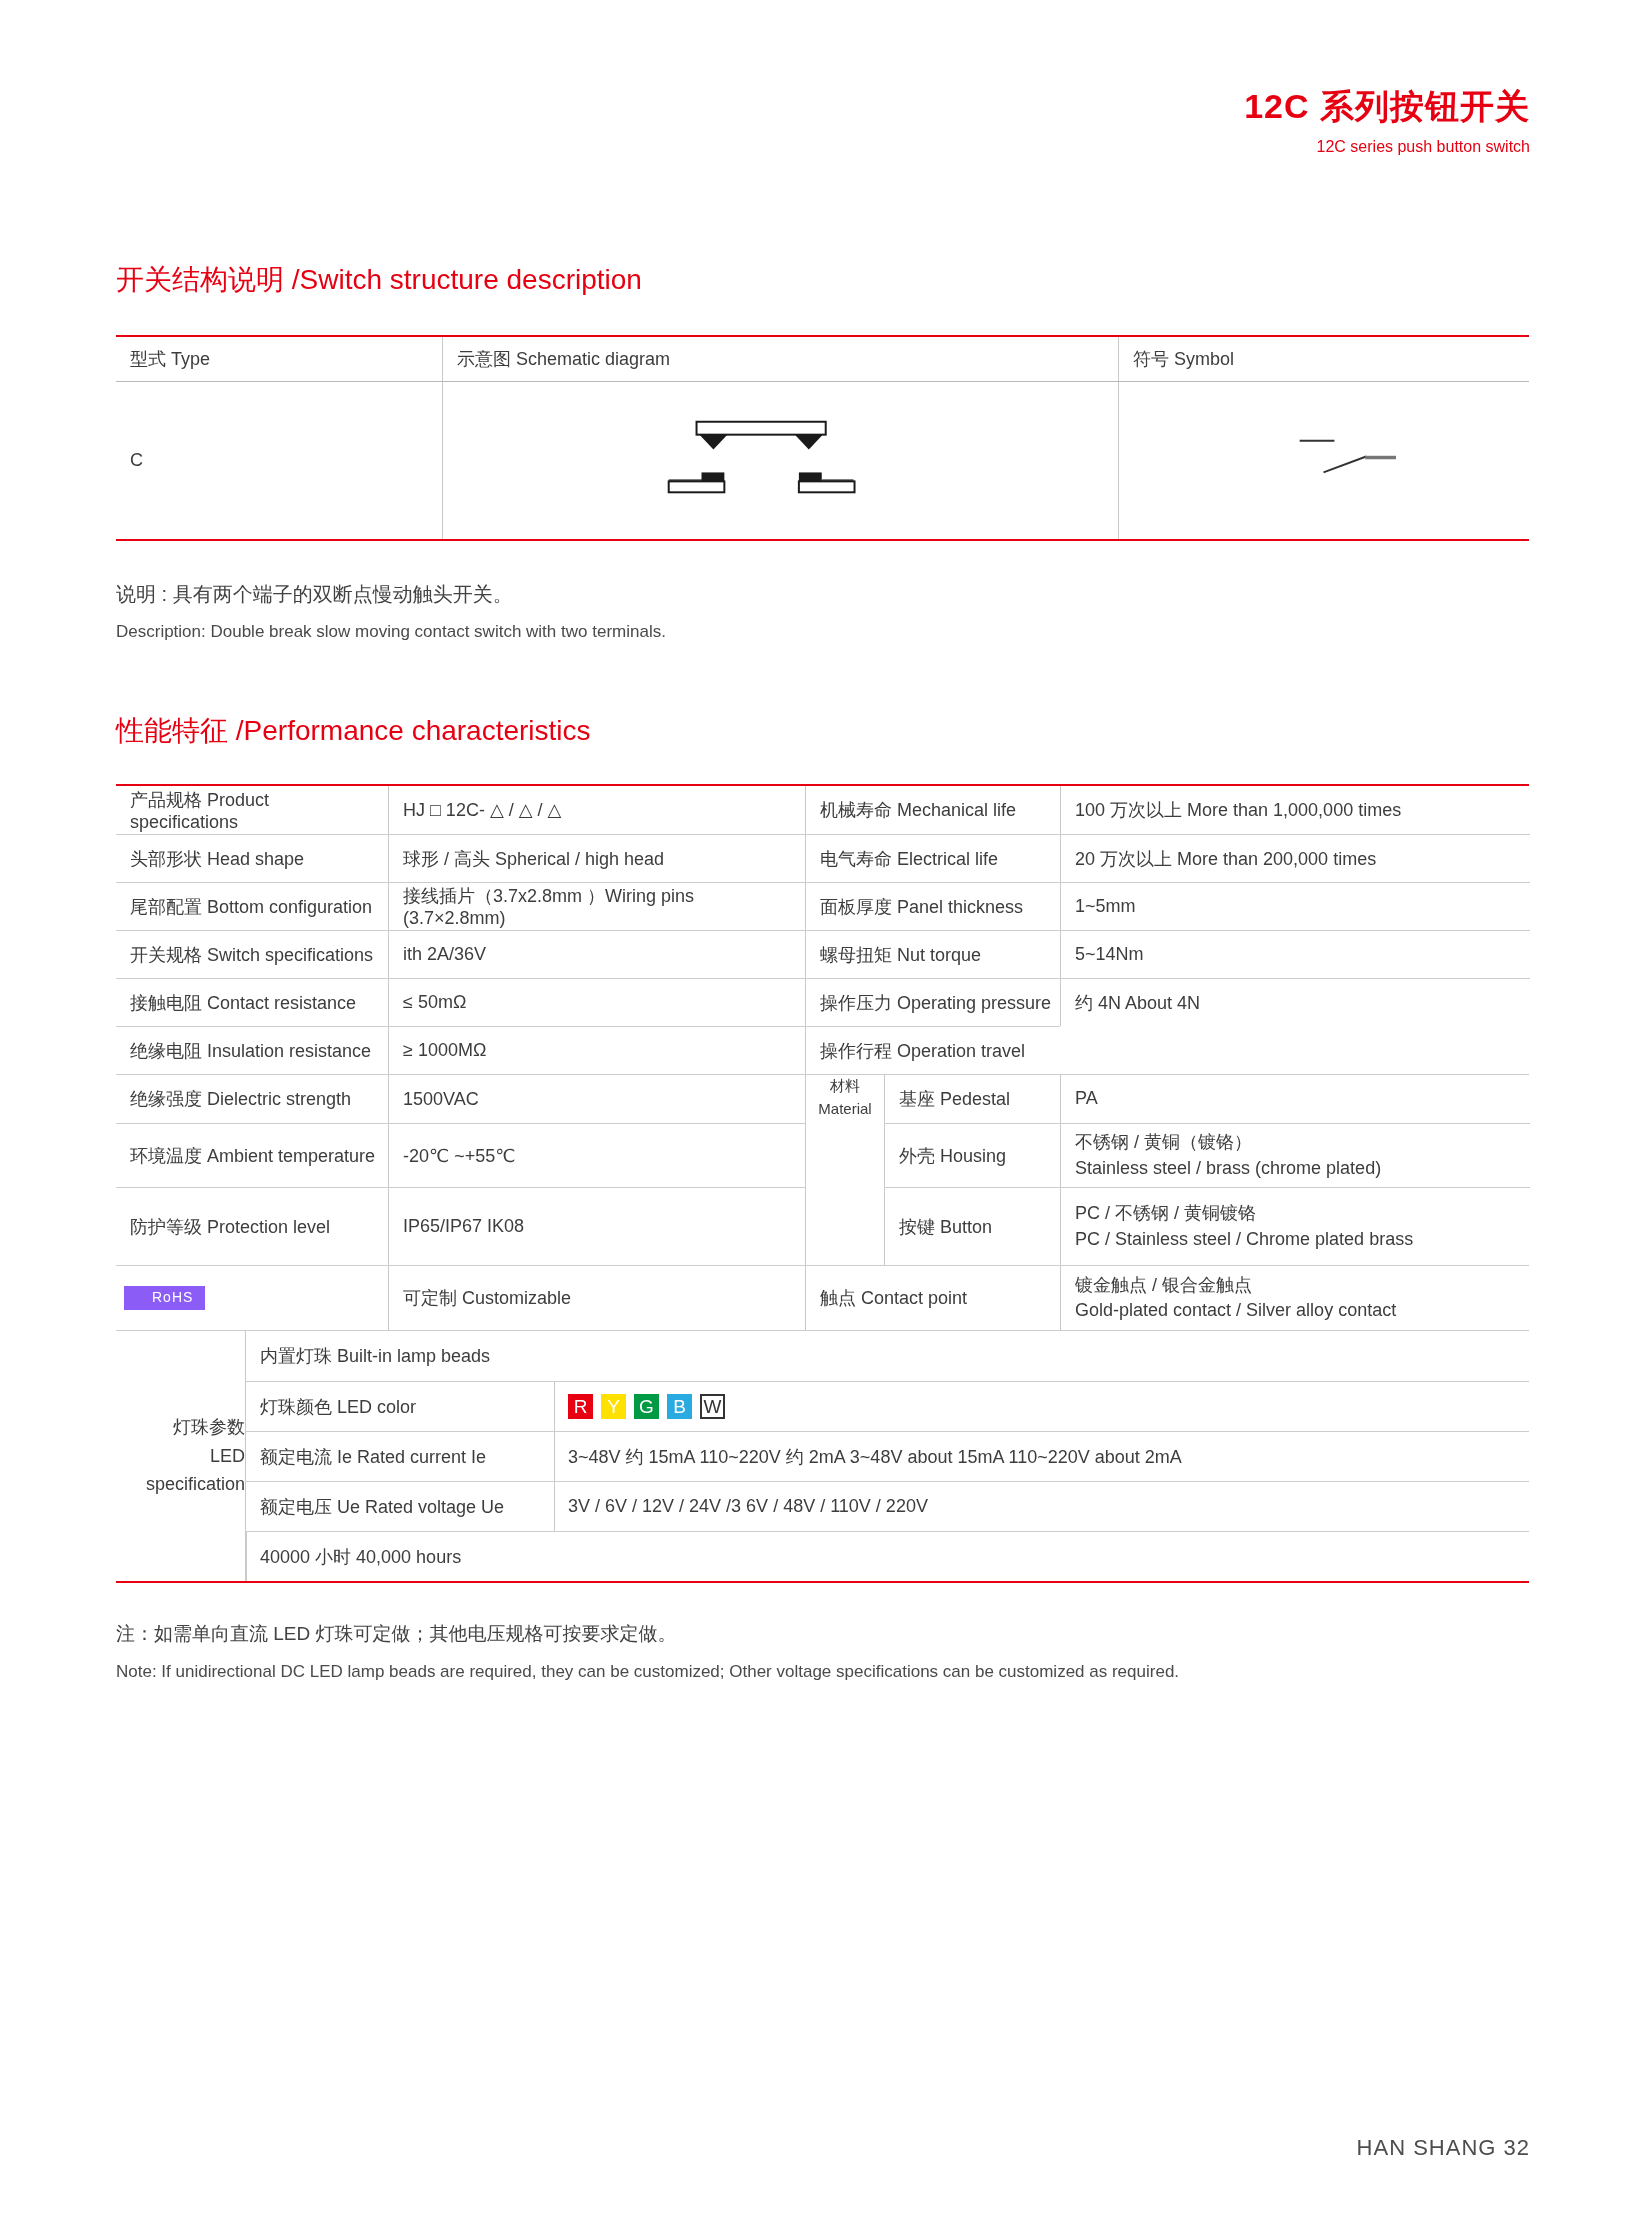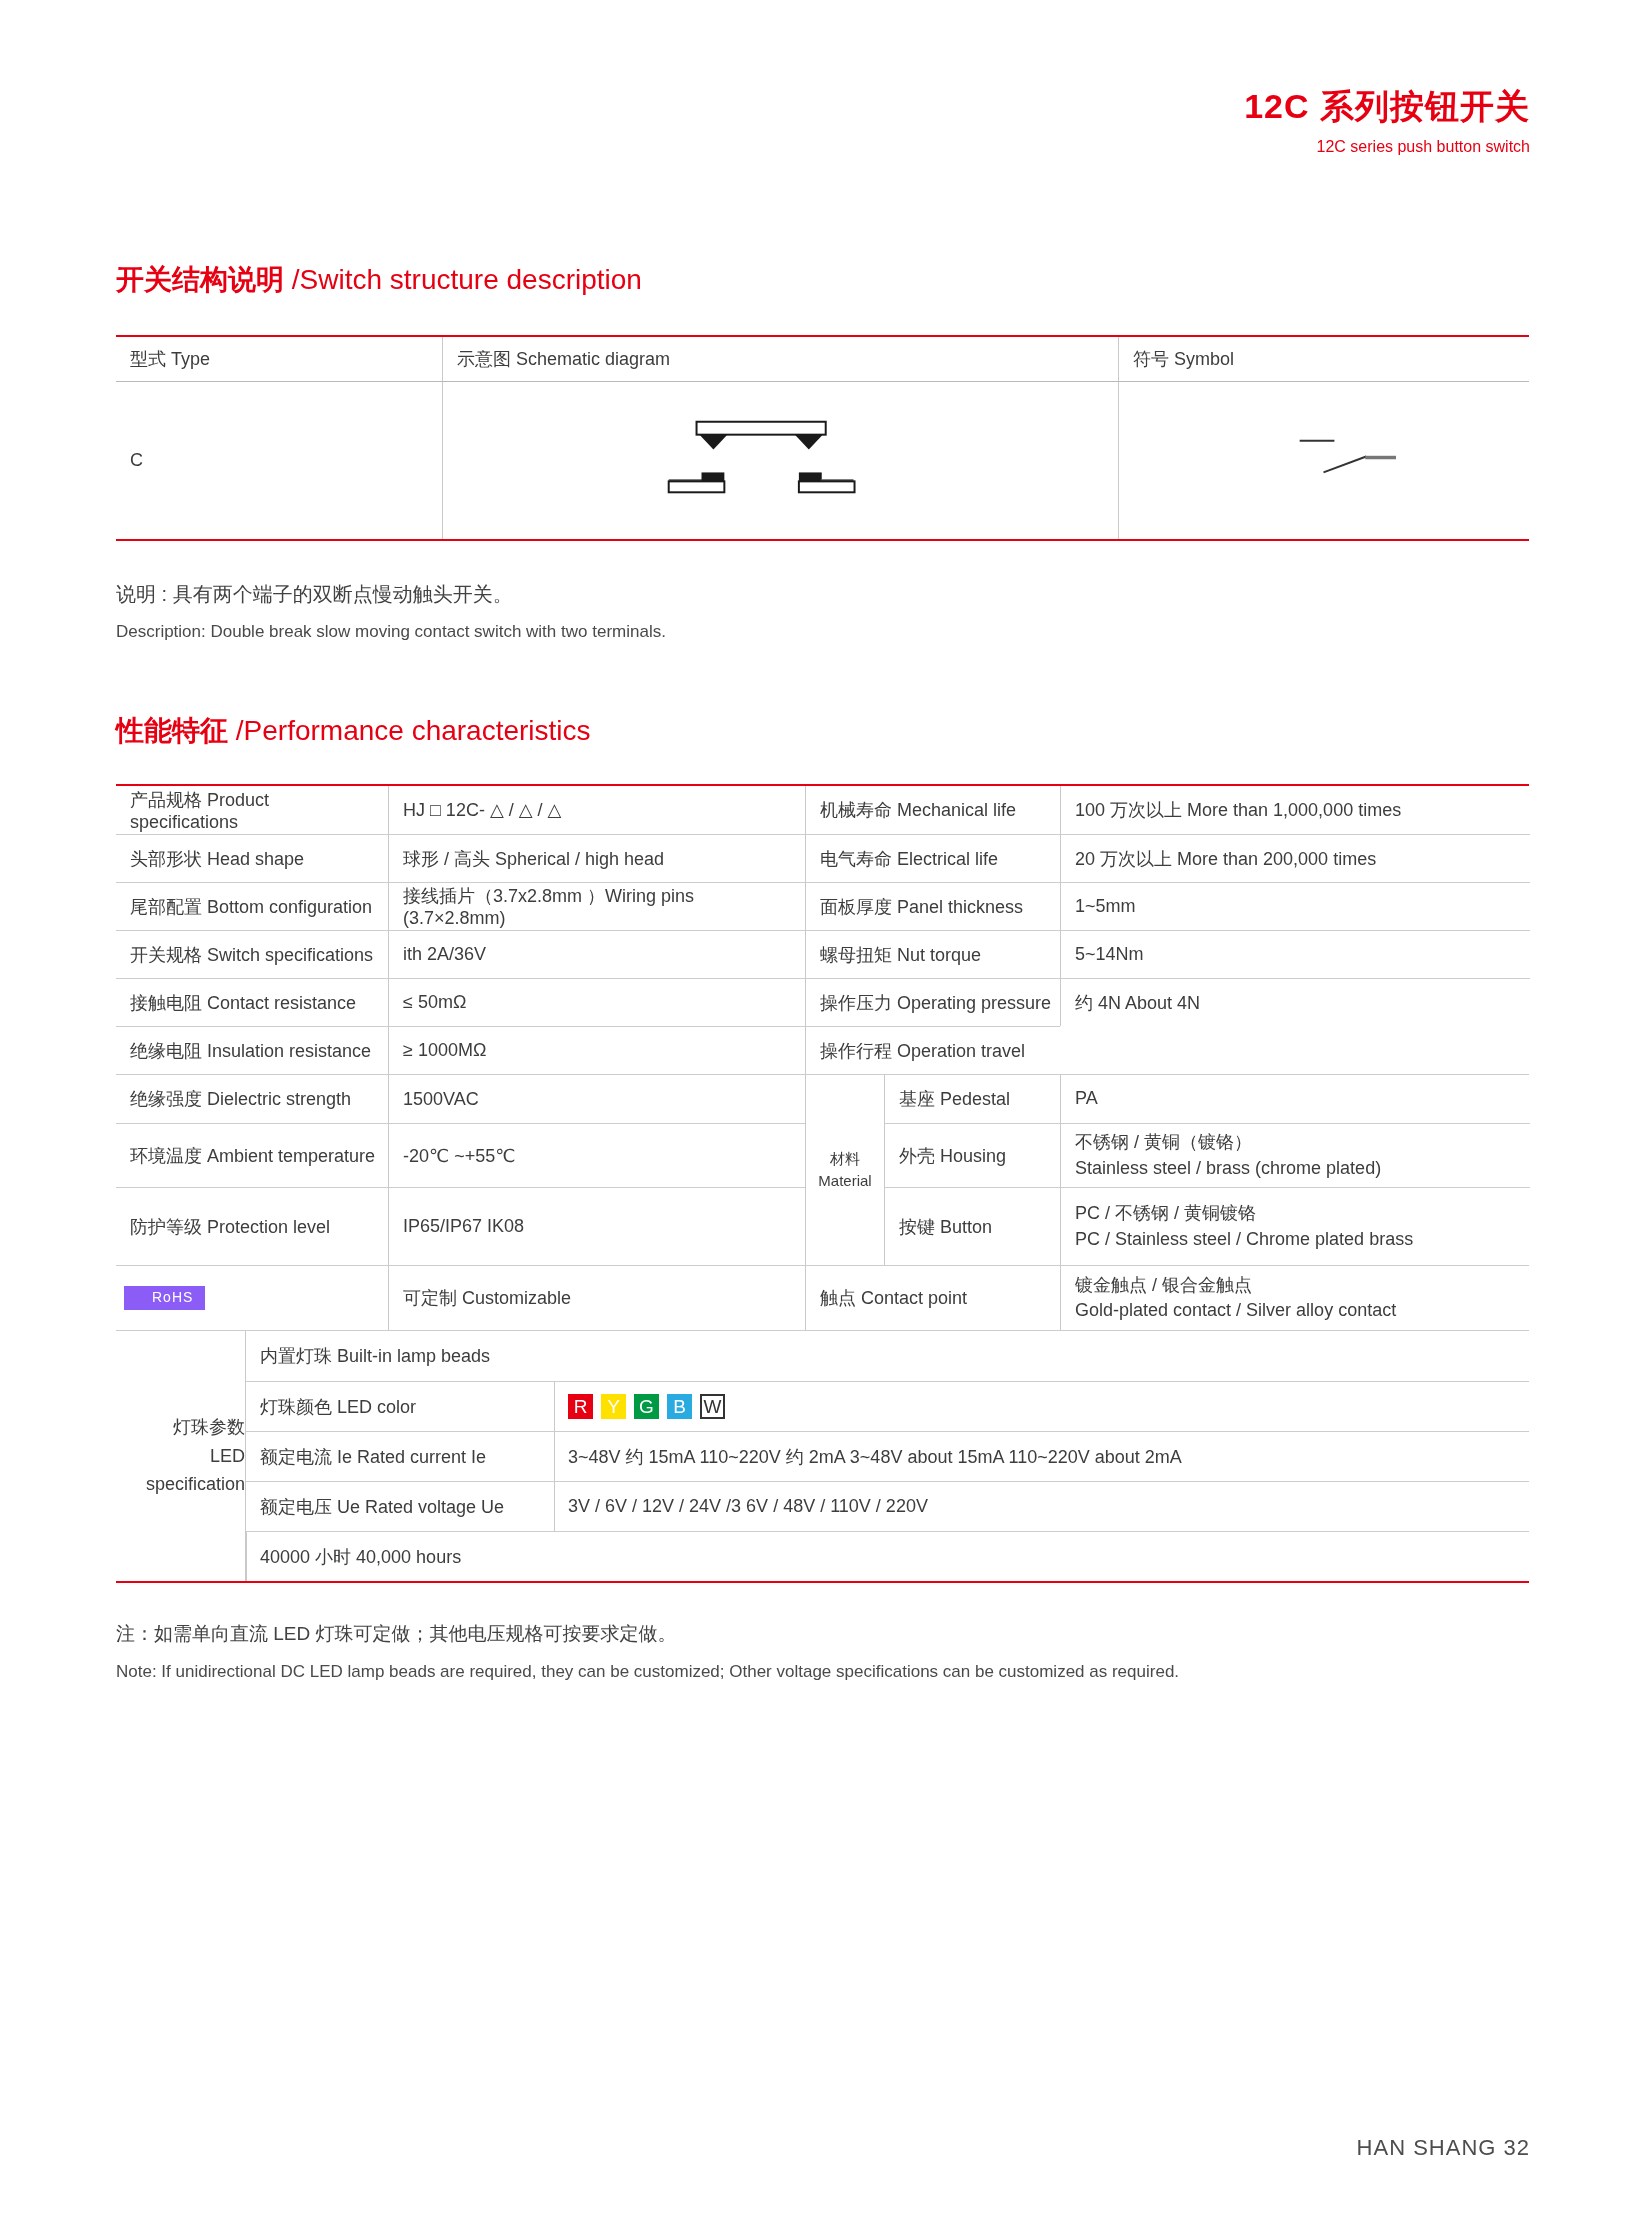--- a/index.html
+++ b/index.html
@@ -11,21 +11,21 @@
   }
   .content { margin:0 116px; width:1413px; }
 
   
   .doc-header { position:absolute; top:84px; right:116px; text-align:right; }
   .doc-title { font-size:34px; font-weight:bold; color:#E60012; letter-spacing:1px; }
   .doc-subtitle { font-size:16px; color:#E60012; margin-top:8px; }
 
   
   .section-heading { font-size:28px; color:#E60012; font-weight:normal; }
-  .section-heading .zh { font-weight:bold; }
+  .section-heading .zh { font-weight:normal; }
   .heading1 { padding-top:261px; }
   .heading2 { margin-top:70px; }
 
   
   .t1 { margin-top:36px; border-top:2px solid #E60012; border-bottom:2px solid #E60012; }
   .t1-row { display:flex; }
   .t1-head { height:45px; border-bottom:1px solid #b9b9b9; }
   .t1-body { height:157px; }
   .t1-c { display:flex; align-items:center; padding-left:14px; font-size:18px; }
   .t1-col1 { width:326px; }
@@ -45,21 +45,21 @@
   .bt { border-top:1px solid #cdcdcd; }
   .block { border-top:1px solid #cdcdcd; }
   .block:first-child { border-top:none; }
 
   .blockA { display:grid; grid-template-columns:272px 417px 255px 470px; grid-auto-rows:48px; }
   .blockB { display:grid; grid-template-columns:272px 417px 79px 176px 470px; grid-template-rows:48px 64px 78px; }
   .blockC { display:grid; grid-template-columns:272px 417px 255px 470px; grid-template-rows:64px; }
 
   .material-cell {
     grid-column:3; grid-row:1 / span 3;
-    display:flex; flex-direction:column; justify-content:center; align-items:center;
+    display:flex; flex-direction:column; align-items:center;
     font-size:15px; line-height:1.5; border-left:1px solid #c9c9c9; text-align:center;
   }
   .two-line { flex-direction:column; align-items:flex-start; justify-content:center; line-height:1.4; }
   .two-line div:empty { display:none; }
 
   .badge-cell { padding-left:8px; }
   .rohs {
     display:inline-block; background:#8b5cf6; color:#ffffff;
     font-size:14px; padding:3px 12px 5px 28px; letter-spacing:1px;
   }

